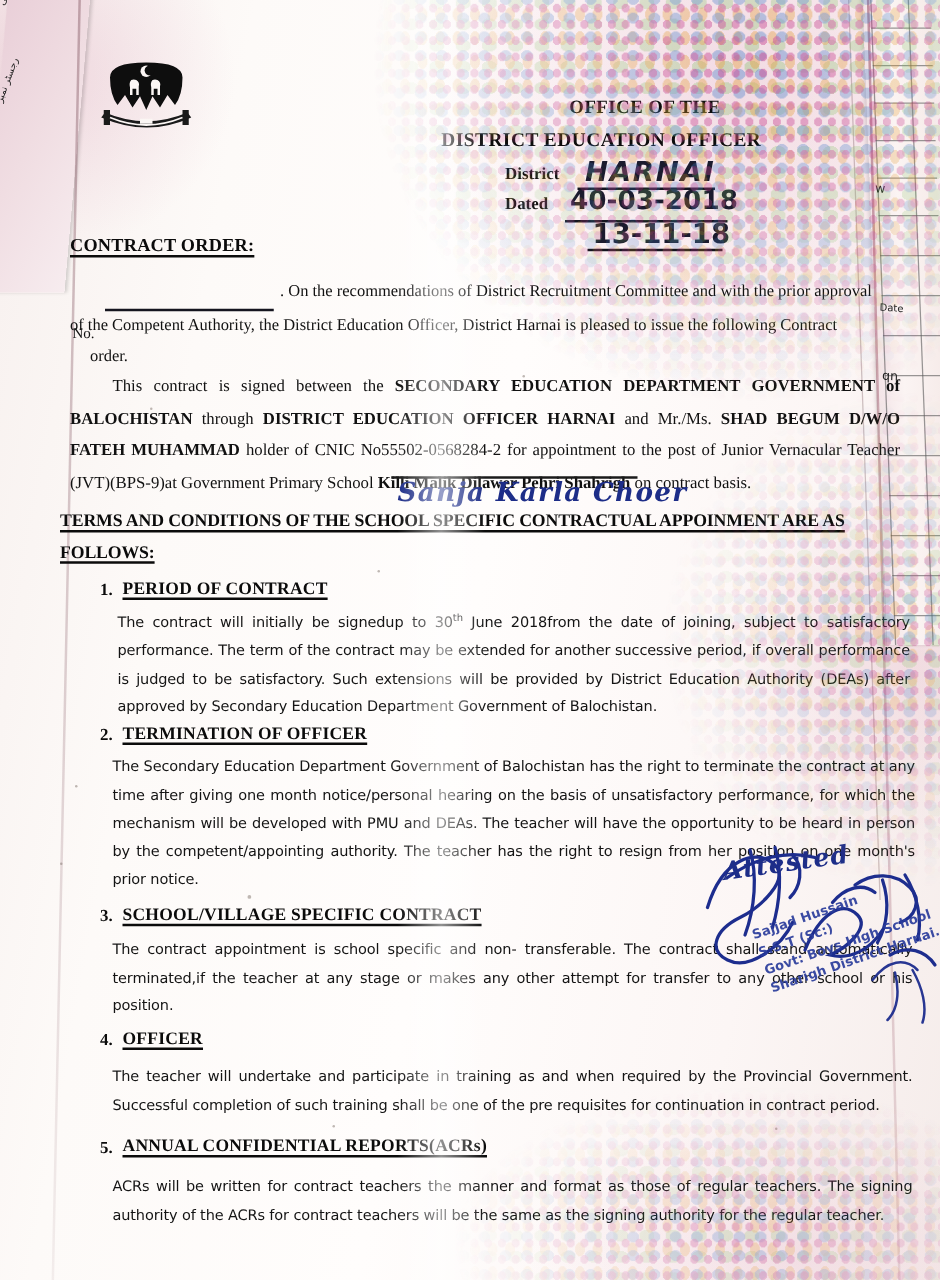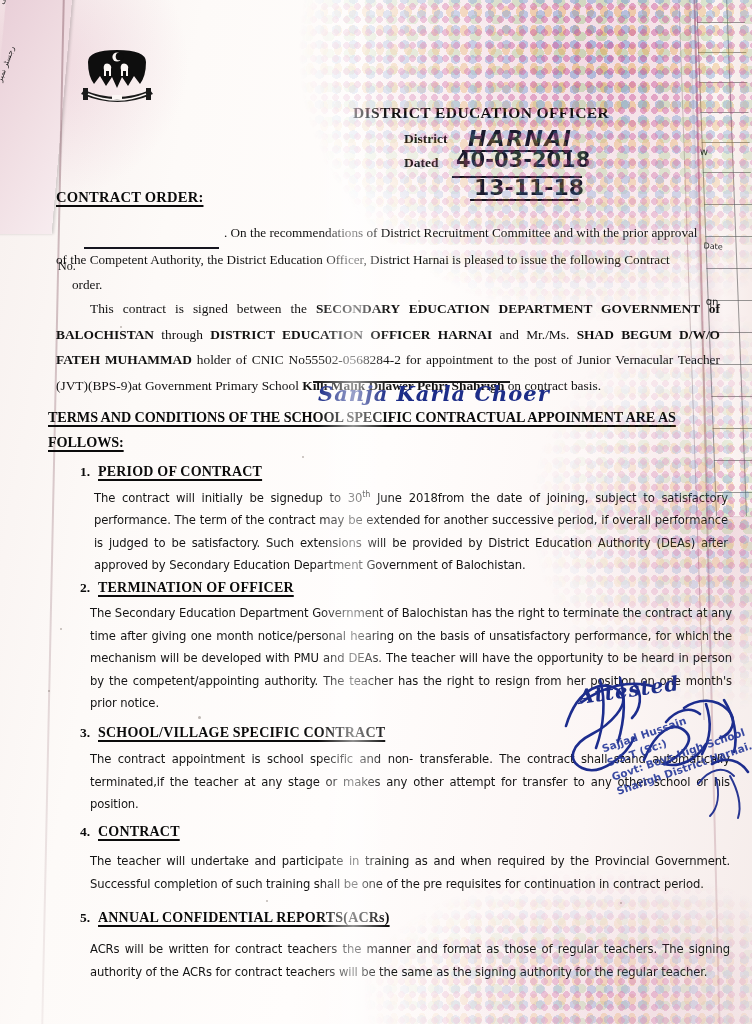--- a/index.html
+++ b/index.html
@@ -206,20 +206,21 @@
       <path d="M31 18 q-2 2 -1 6 l0 6 l2 0 l0 -5 l3 0 l0 5 l2 0 l0 -7 q1 -3 -2 -5 q-2 -1 -4 0 z" fill="#fbf6f4"></path>
       <path d="M48 18 q-2 2 -1 6 l0 6 l2 0 l0 -5 l3 0 l0 5 l2 0 l0 -7 q1 -3 -2 -5 q-2 -1 -4 0 z" fill="#fbf6f4"></path>
       <path d="M10 44 q33 14 66 0 l3 4 q-35 16 -72 0 z" fill="#1a1a1a"></path>
       <path d="M9 42 l5 0 l0 12 l-5 0 z" fill="#1a1a1a"></path>
       <path d="M72 42 l5 0 l0 12 l-5 0 z" fill="#1a1a1a"></path>
       <path d="M14 48 q29 12 58 0" fill="none" stroke="#fbf6f4" stroke-width="1.4"></path>
       <path d="M38 49 l10 0 l0 4 l-10 0 z" fill="#fbf6f4"></path>
     </svg>
   </div>
 
+  <div class="hdr" id="office-of-the">OFFICE OF THE</div>
   <div class="hdr" id="deo-title">DISTRICT EDUCATION OFFICER</div>
 
   <div class="fieldline" style="left:404px;top:131px;">District</div>
   <div class="hand" style="left:468px;top:126px;font-size:22px;font-style:italic;">HARNAI</div>
   <div class="ul" style="left:462px;top:150px;width:110px;"></div>
 
   <div class="fieldline" style="left:404px;top:155px;">Dated</div>
   <div class="hand" style="left:456px;top:148px;font-size:21px;letter-spacing:0px;">40-03-2018</div>
   <div class="ul" style="left:452px;top:176px;width:130px;"></div>
 
@@ -254,21 +255,21 @@
 
   <div class="num" style="left:80px;top:580px;">2.</div>
   <div class="sec-head" style="left:98px;top:580px;">TERMINATION OF OFFICER</div>
   <div class="sans-body" style="left:90px;top:602px;width:642px;">The Secondary Education Department Government of Balochistan has the right to terminate the contract at any time after giving one month notice/personal hearing on the basis of unsatisfactory performance, for which the mechanism will be developed with PMU and DEAs.  The teacher will have the opportunity to be heard in person by the competent/appointing authority. The teacher has the right to resign from her position on one month's prior notice.</div>
 
   <div class="num" style="left:80px;top:725px;">3.</div>
   <div class="sec-head" style="left:98px;top:725px;">SCHOOL/VILLAGE SPECIFIC CONTRACT</div>
   <div class="sans-body" style="left:90px;top:748px;width:640px;">The contract appointment is school specific and non- transferable. The contract shall stand automatically terminated,if the teacher at any stage or makes any other attempt for transfer to any other school or his position.</div>
 
   <div class="num" style="left:80px;top:824px;">4.</div>
-  <div class="sec-head" style="left:98px;top:824px;">CONTRACT</div>
+  <div class="sec-head" style="left:98px;top:824px;">OFFICER</div>
   <div class="sans-body" style="left:90px;top:850px;width:640px;">The teacher will undertake and participate in training as and when required by the Provincial Government. Successful completion of such training shall be one of the pre requisites for continuation in contract period.</div>
 
   <div class="num" style="left:80px;top:910px;">5.</div>
   <div class="sec-head" style="left:98px;top:910px;">ANNUAL CONFIDENTIAL REPORTS(ACRs)</div>
   <div class="sans-body" style="left:90px;top:938px;width:640px;">ACRs will be written for contract teachers the manner and format as those of regular teachers. The signing authority of the ACRs for contract teachers will be the same as the signing authority for the regular teacher.</div>
 
   <svg style="position:absolute;left:548px;top:664px;" width="204" height="160">
     <g fill="none" stroke="#1d2d8e" stroke-width="2.6" stroke-linecap="round">
       <path d="M18 62 C30 22, 58 14, 72 28 C84 40, 60 62, 44 70 C24 80, 18 96, 34 104 C52 113, 78 92, 86 74"></path>
       <path d="M34 38 C56 22, 82 16, 104 22"></path>

